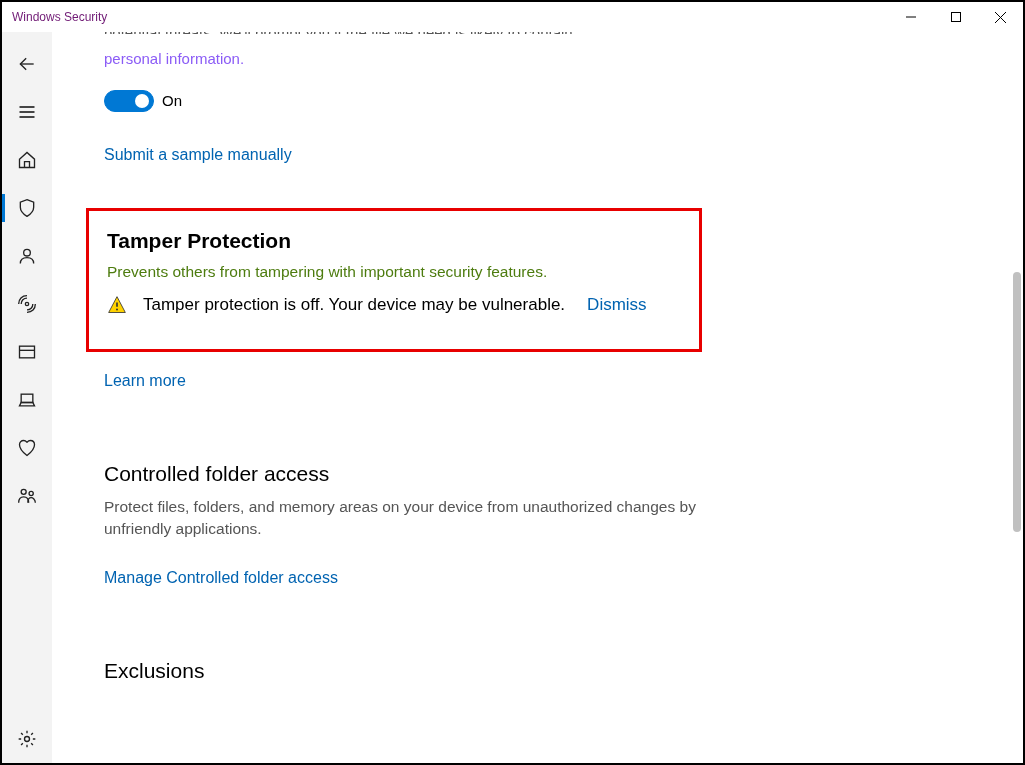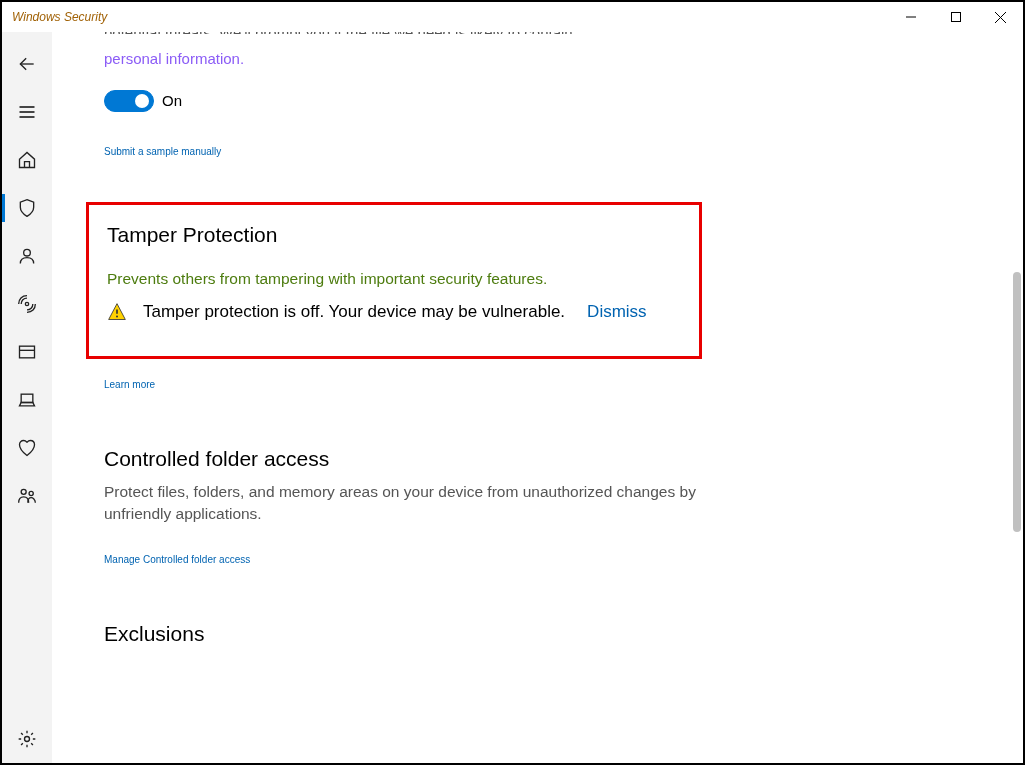--- a/index.html
+++ b/index.html
@@ -17,21 +17,21 @@
   }
   
   .titlebar {
     height: 30px;
     display: flex;
     align-items: center;
     justify-content: space-between;
     padding-left: 10px;
     background: #fff;
   }
-  .titlebar .title { font-size: 12px; color: #a16207; font-style: italic; }
+  .titlebar .title { font-size: 12px; color: #701a75; }
   .win-controls { display: flex; }
   .win-btn {
     width: 45px; height: 30px;
     display: flex; align-items: center; justify-content: center;
     font-size: 12px; color: #000;
   }
   .win-btn svg { display: block; }
   
   .app {
     display: flex;
@@ -104,27 +104,27 @@
     background: #0078d4;
     border-color: #0078d4;
   }
   .toggle.on .knob {
     background: #fff;
     left: auto; right: 4px;
   }
   .toggle-label { font-size: 15px; }
   .link {
     color: #0063b1;
-    font-size: 10px;
+    font-size: 16px;
     display: inline-block;
     margin-top: 28px;
     cursor: pointer;
   }
   .section {
-    margin-top: 56px;
+    margin-top: 72px;
   }
   .section h2 {
     font-size: 21px;
     font-weight: 400;
     margin: 0 0 10px 0;
   }
   .section p {
     color: #555;
     font-size: 15.5px;
     line-height: 1.45;
@@ -134,22 +134,22 @@
   .highlight-box {
     border: 3px solid #e80000;
     padding: 18px 20px 18px 0;
     margin-top: 44px;
     margin-left: -18px;
     padding-left: 18px;
     width: 616px;
   }
   .highlight-box h2 {
     font-size: 21px;
-    font-weight: 400;
-    margin: 0 0 23px 0;
+    font-weight: 700;
+    margin: 0 0 10px 0;
   }
   .highlight-box .desc {
     color: #4d7c0f;
     font-size: 15.5px;
     margin: 0 0 14px 0;
   }
   .warn-row {
     display: flex; align-items: center; gap: 16px;
     font-size: 17px;
     margin-bottom: 16px;

